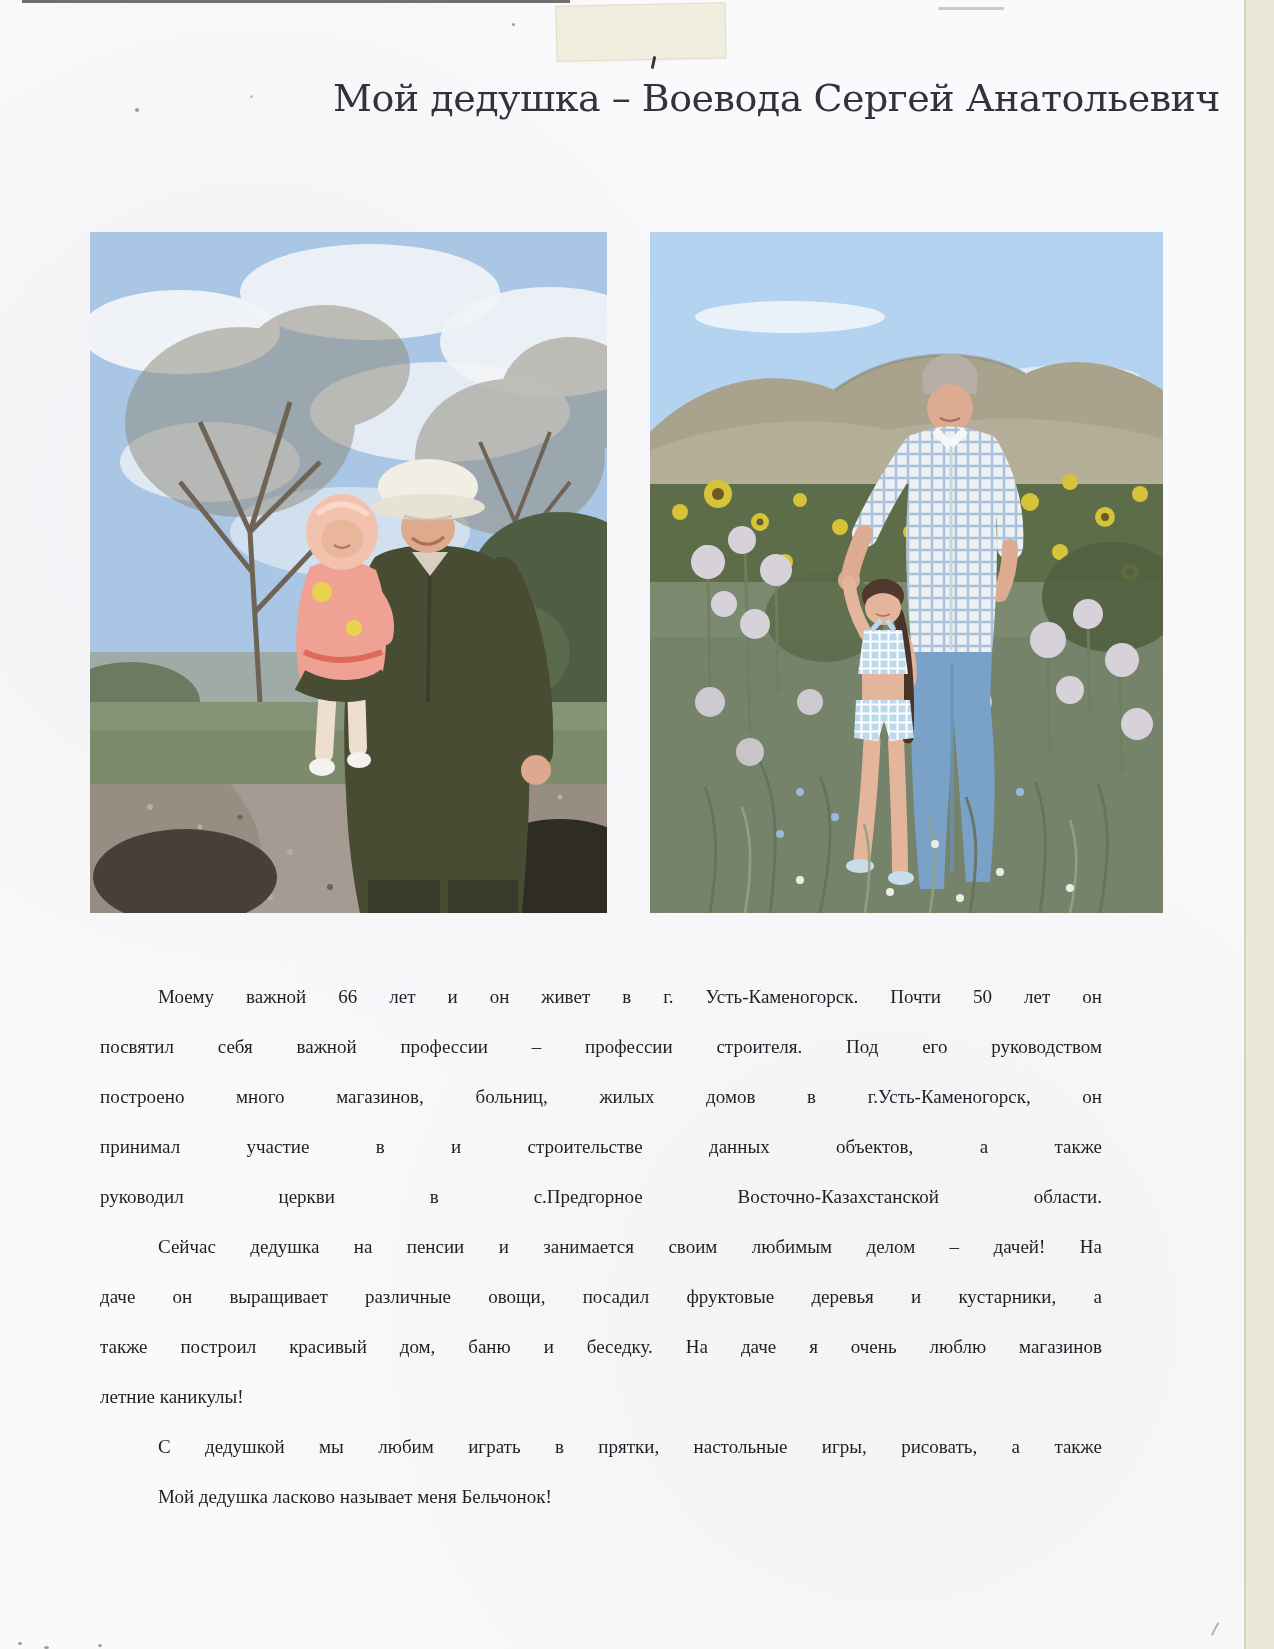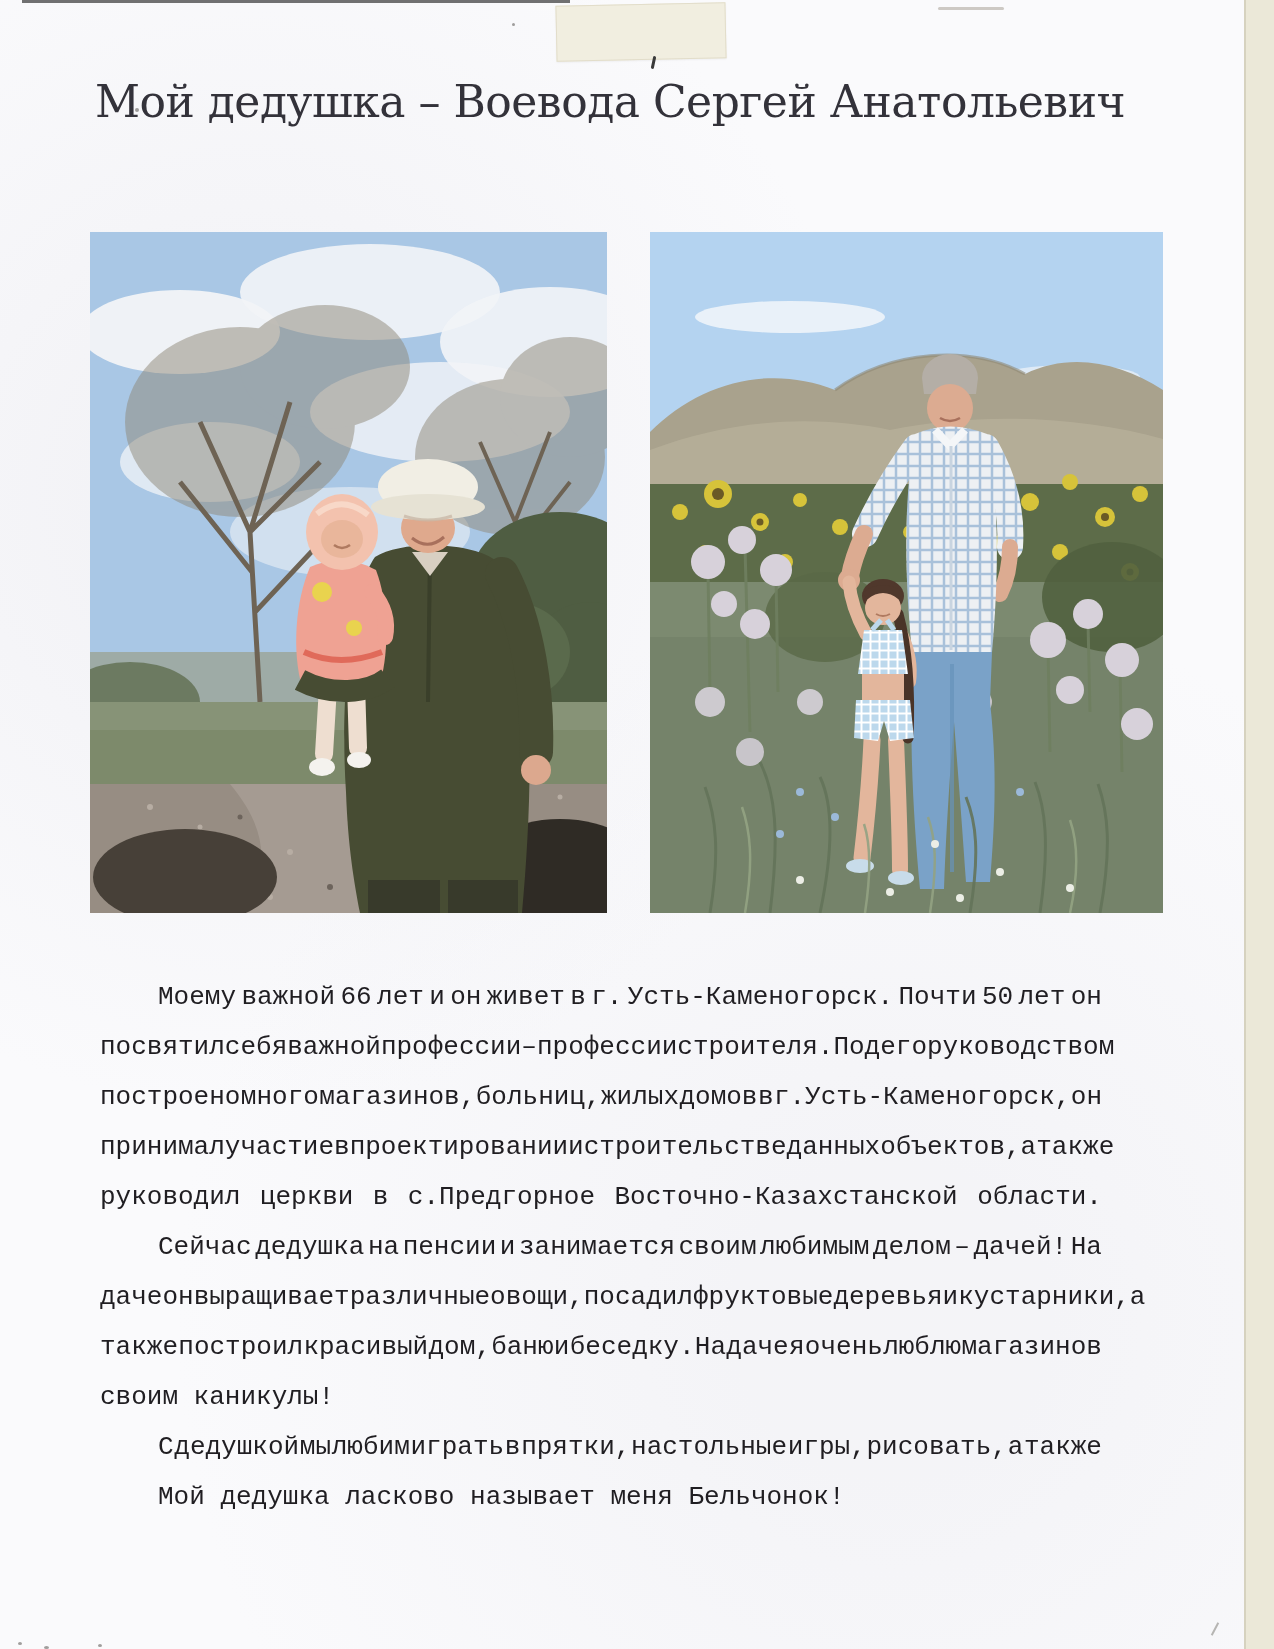--- a/index.html
+++ b/index.html
@@ -7,30 +7,30 @@
         background:#fafafc;
         background-image:radial-gradient(circle at 20% 30%, rgba(235,235,240,.5) 0 8%, transparent 40%),
                          radial-gradient(circle at 70% 80%, rgba(240,240,244,.6) 0 10%, transparent 45%);
         font-family:"Liberation Serif", serif;}
   .edge-strip{position:absolute;left:1244px;top:0;width:30px;height:1649px;
         background:#ebe8d8;border-left:2px solid #d6d2bf;}
   .top-line{position:absolute;left:22px;top:0;width:548px;height:3px;background:#4d4d4f;opacity:.8;}
   .top-dash{position:absolute;left:938px;top:7px;width:66px;height:3px;background:#b9b4ac;opacity:.7;border-radius:2px;}
   .tape{position:absolute;left:556px;top:4px;width:168px;height:54px;background:#f1eee0;
         border:1px solid #e2ddca;transform:rotate(-1.2deg);box-shadow:0 1px 2px rgba(0,0,0,.05);}
-  .title{position:absolute;left:0;top:76px;width:1220px;margin:0;text-align:center;
-        font-family:"DejaVu Serif", serif;font-weight:500;font-size:44px;letter-spacing:-.5px;
+  .title{position:absolute;left:0;top:76px;width:1220px;margin:0;text-align:right;
+        font-family:"DejaVu Serif", serif;font-weight:500;font-size:38px;letter-spacing:-.5px;
         color:#33323a;}
   .tick{position:absolute;left:652px;top:56px;width:3px;height:13px;background:#3a3a3a;
         transform:rotate(12deg);border-radius:2px;}
   .photo{position:absolute;top:232px;overflow:hidden;}
   .photo-left{left:90px;width:517px;height:681px;}
   .photo-right{left:650px;width:513px;height:681px;}
   .essay{position:absolute;left:100px;top:972px;width:1002px;color:#201e22;
-        font-family:Liberation Mono, monospace;font-size:26px;}
+        font-family:Liberation Serif, serif;font-size:19px;}
   .para{margin:0;}
   .line{height:50px;line-height:50px;white-space:nowrap;}
   .jl{display:flex;justify-content:space-between;}
   .ind{padding-left:58px;}
   .speck{position:absolute;background:#55524e;border-radius:50%;opacity:.55;}
   .slash{position:absolute;width:2px;height:14px;background:#8b8884;opacity:.6;transform:rotate(28deg);}
 </style>
 </head>
 <body>
 
@@ -324,21 +324,20 @@
           <span>жилых</span>
           <span>домов</span>
           <span>в</span>
           <span>г.Усть-Каменогорск,</span>
           <span>он</span>
         </div>
       <div class="line jl">
           <span>принимал</span>
           <span>участие</span>
           <span>в</span>
-          <span>проектировании</span>
           <span>и</span>
           <span>строительстве</span>
           <span>данных</span>
           <span>объектов,</span>
           <span>а</span>
           <span>также</span>
         </div>
       <div class="line jl">
           <span>руководил</span>
           <span>церкви</span>
@@ -384,21 +383,21 @@
           <span>баню</span>
           <span>и</span>
           <span>беседку.</span>
           <span>На</span>
           <span>даче</span>
           <span>я</span>
           <span>очень</span>
           <span>люблю</span>
           <span>магазинов</span>
         </div>
-      <div class="line ll">своим каникулы!</div>
+      <div class="line ll">летние каникулы!</div>
     </div>
     <div class="para">
       <div class="line jl ind">
           <span>С</span>
           <span>дедушкой</span>
           <span>мы</span>
           <span>любим</span>
           <span>играть</span>
           <span>в</span>
           <span>прятки,</span>

